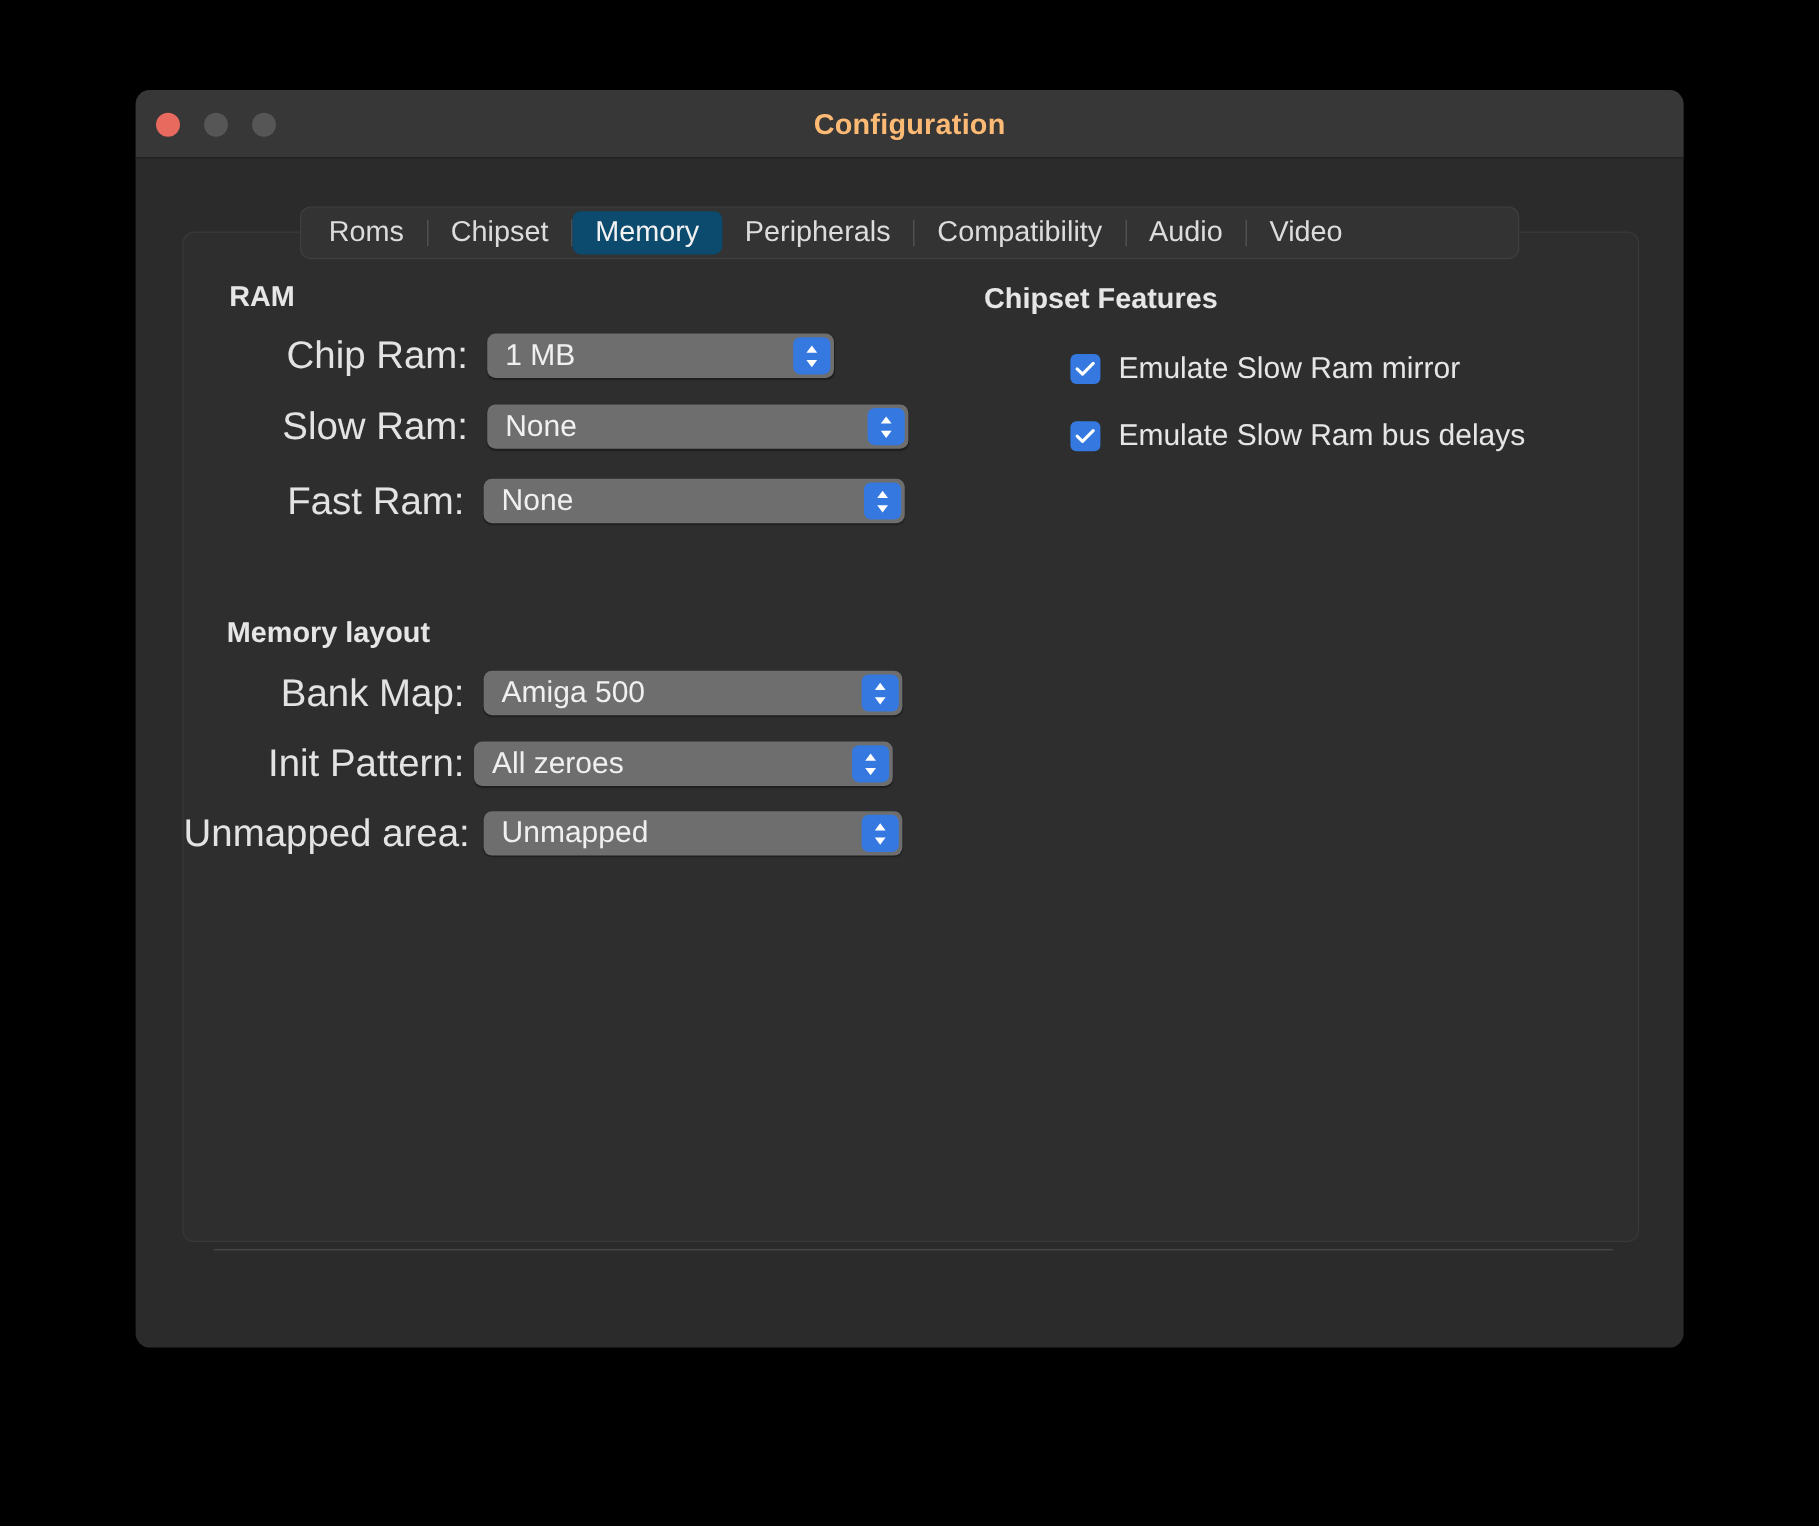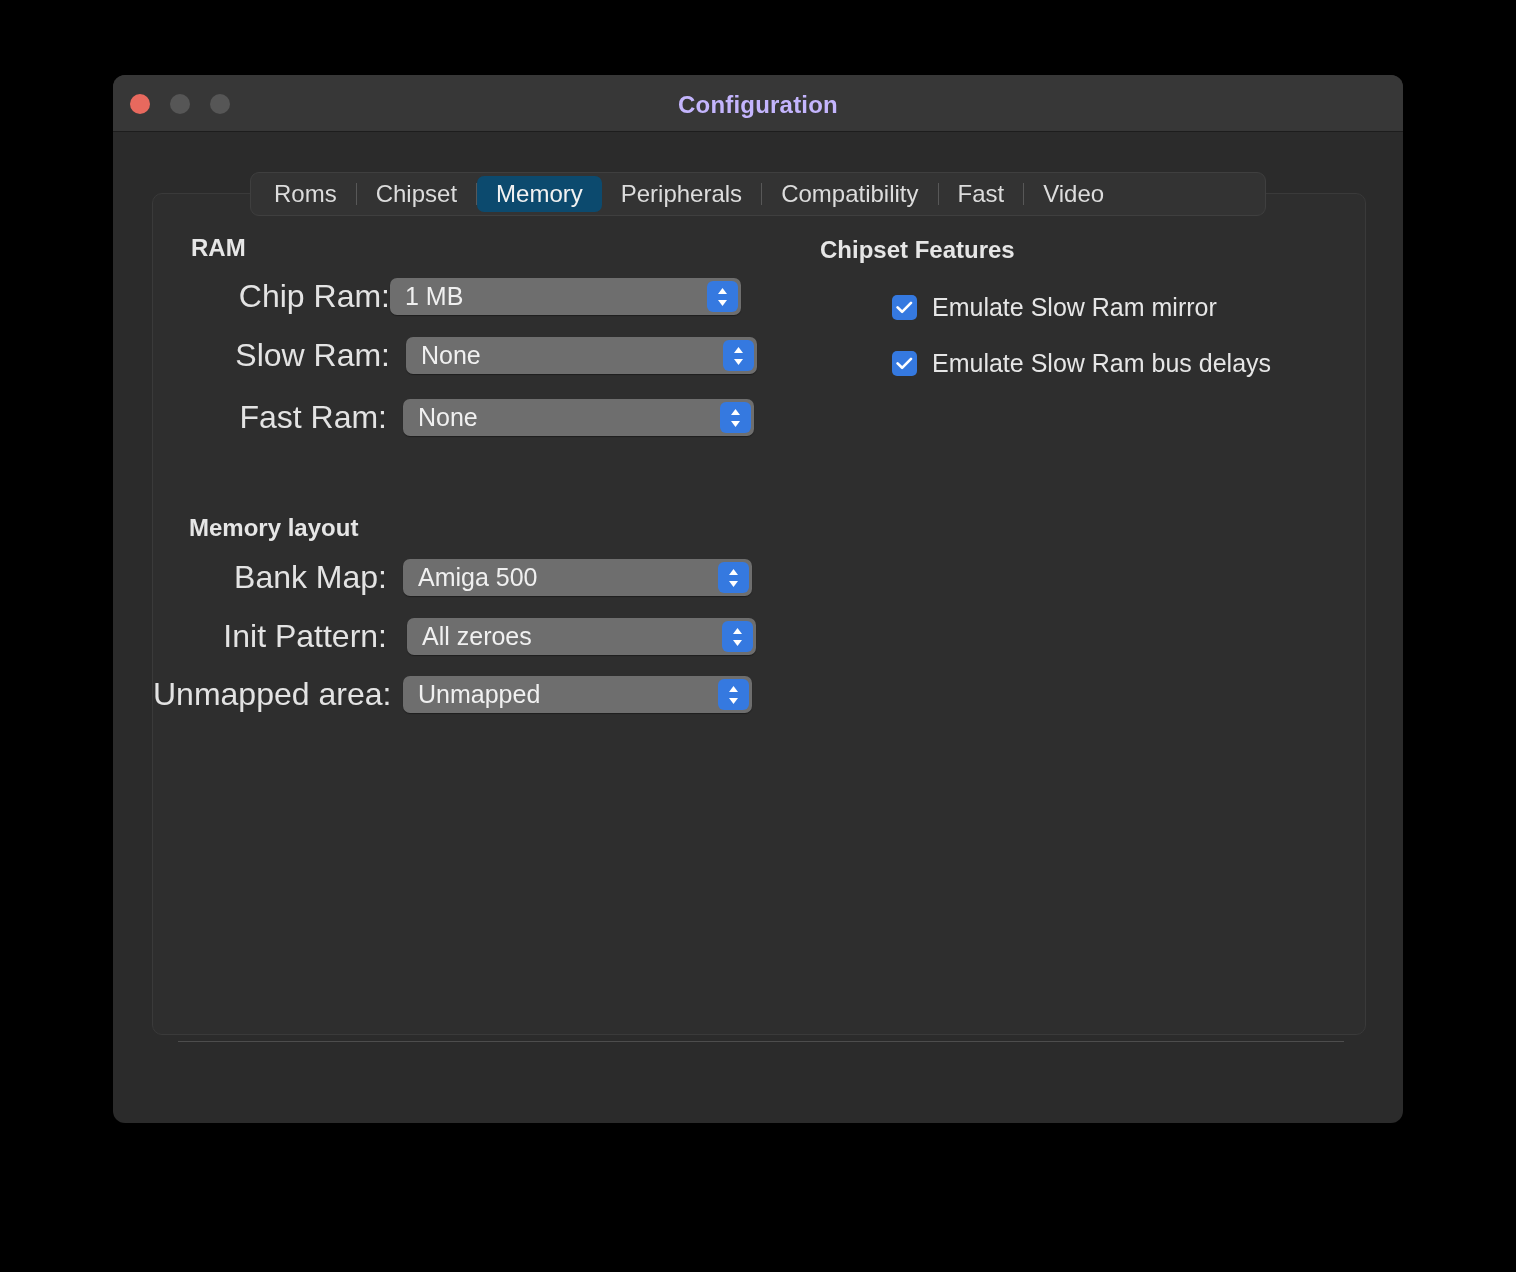--- a/index.html
+++ b/index.html
@@ -38,21 +38,21 @@
   .light { width: 20px; height: 20px; border-radius: 50%; }
   .light-close { background: #e8695e; }
   .light-min   { background: #565656; }
   .light-max   { background: #565656; }
   #window-title {
     position: absolute;
     left: 0; right: 0; top: 16px;
     text-align: center;
     font-size: 24px;
     font-weight: bold;
-    color: #c4b5fd;
+    color: #fdba74;
     letter-spacing: 0.2px;
   }
 
   
   #tabbar {
     position: absolute;
     left: 137px; top: 97px;
     width: 1016px; height: 44px;
     background: #333333;
     border: 1px solid #3f3f3f;
@@ -198,32 +198,32 @@
   <div id="tabbar">
     <div class="tab">Roms</div>
     <div class="tab-sep"></div>
     <div class="tab">Chipset</div>
     <div class="tab-sep"></div>
     <div class="tab active">Memory</div>
     <div class="tab">Peripherals</div>
     <div class="tab-sep"></div>
     <div class="tab">Compatibility</div>
     <div class="tab-sep"></div>
-    <div class="tab">Fast</div>
+    <div class="tab">Audio</div>
     <div class="tab-sep"></div>
     <div class="tab">Video</div>
   </div>
 
   <div id="content">
 
     <div class="group-title" style="left:38px; top:40px;">RAM</div>
 
     <div class="form-row" style="left:0px; top:84px; width:610px;">
       <div class="field-label" style="width:237px;">Chip Ram:</div>
-      <div class="popup" style="margin-left:0; width:351px;">
+      <div class="popup" style="margin-left:16px; width:289px;">
         <span class="popup-value">1 MB</span>
         <span class="stepper">
           <span class="chev">
               <svg width="15" height="9" viewBox="0 0 15 9">
                 <path d="M7.5 1 L12 7 L3 7 Z" fill="#ffffff"></path>
               </svg>
             </span>
           <span class="chev">
               <svg width="15" height="9" viewBox="0 0 15 9">
                 <path d="M7.5 8 L3 2 L12 2 Z" fill="#ffffff"></path>
@@ -287,21 +287,21 @@
               <svg width="15" height="9" viewBox="0 0 15 9">
                 <path d="M7.5 8 L3 2 L12 2 Z" fill="#ffffff"></path>
               </svg>
             </span>
         </span>
       </div>
     </div>
 
     <div class="form-row" style="left:0px; top:424px; width:610px;">
       <div class="field-label" style="width:234px;">Init Pattern:</div>
-      <div class="popup" style="margin-left:20px; width:349px;">
+      <div class="popup" style="margin-left:8px; width:349px;">
         <span class="popup-value">All zeroes</span>
         <span class="stepper">
           <span class="chev">
               <svg width="15" height="9" viewBox="0 0 15 9">
                 <path d="M7.5 1 L12 7 L3 7 Z" fill="#ffffff"></path>
               </svg>
             </span>
           <span class="chev">
               <svg width="15" height="9" viewBox="0 0 15 9">
                 <path d="M7.5 8 L3 2 L12 2 Z" fill="#ffffff"></path>

